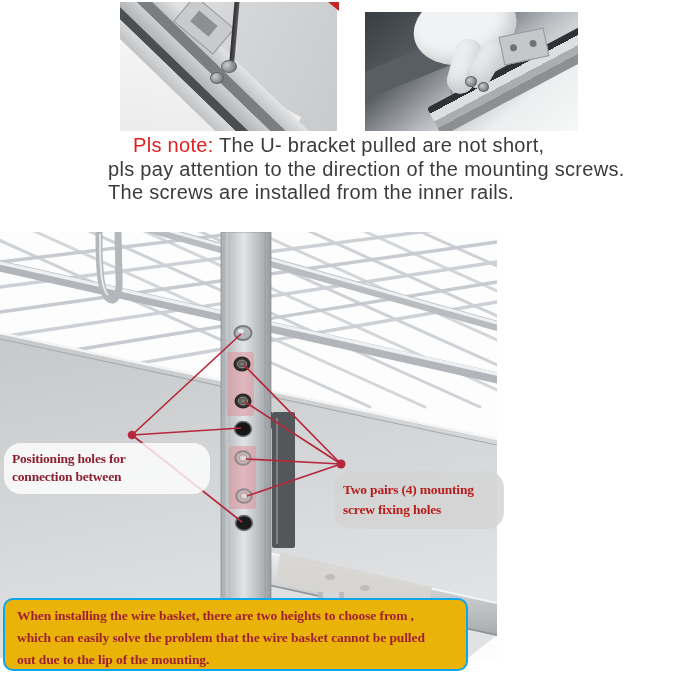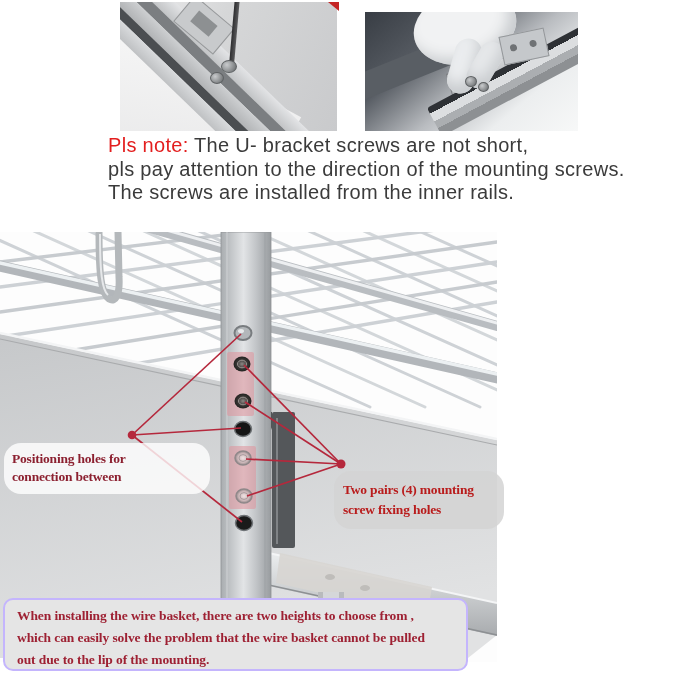--- a/index.html
+++ b/index.html
@@ -48,35 +48,35 @@
   #tr-bracket{position:absolute;left:136px;top:20px;width:44px;height:27px;background:#c5c8cb;
     border:1px solid #94979a;transform:rotate(-12deg);}
   #tr-bracket .d1,#tr-bracket .d2{position:absolute;top:9px;width:7px;height:7px;border-radius:50%;background:#6f7275;}
   #tr-bracket .d1{left:8px;} #tr-bracket .d2{left:28px;}
   #tr-screw1{left:100px;top:64px;width:10px;height:9px;}
   #tr-screw2{left:113px;top:70px;width:9px;height:8px;}
 
   
   #note{left:108px;top:134px;width:580px;font-size:20px;line-height:23.5px;
         letter-spacing:.3px;color:#3b3b3b;}
-  #note .red{color:#e31e1e;}
+  #note .red{color:#e31e1e;margin-left:25px;}
 
   
   #main-photo{left:0;top:232px;width:497px;height:430px;}
   #basket-svg{position:absolute;left:0;top:0;}
 
   .label-panel{position:absolute;border-radius:17px;font-family:"Liberation Serif",serif;font-weight:bold;}
   #pos-label{left:4px;top:211px;width:190px;background:rgba(255,255,255,.8);
     padding:7px 8px 8px;color:#8c2030;font-size:13.5px;line-height:18px;letter-spacing:-.2px;}
   #mnt-label{left:334px;top:239px;width:152px;background:rgba(211,211,211,.85);
     padding:9px 9px;color:#b91c1c;font-size:13.5px;line-height:20px;letter-spacing:-.2px;}
 
   
   #footer-box{left:3px;top:598px;width:465px;height:73px;box-sizing:border-box;
-    background:#e5e5e5;border:2px solid #c4b5fd;border-radius:10px;
+    background:#eab308;border:2px solid #0ea5e9;border-radius:10px;
     padding:5px 8px 0 12px;color:#9e2133;z-index:6;
     font-family:"Liberation Serif",serif;font-weight:bold;font-size:13.5px;
     line-height:22px;letter-spacing:-.1px;}
 </style>
 </head>
 <body>
 
 <div id="stage">
 
   <div id="photo-tl" class="photo">
@@ -106,21 +106,21 @@
     <div id="glove-f2" class="glove"></div>
     <div id="tr-bracket">
         <div class="d1"></div>
         <div class="d2"></div>
       </div>
     <div id="tr-screw1" class="screw"></div>
     <div id="tr-screw2" class="screw"></div>
   </div>
 
   <div id="note" class="abs">
-    <div><span class="red">Pls note:</span><span> The U- bracket screws are not short,</span></div>
+    <div><span class="red">Pls note:</span><span> The U- bracket pulled are not short,</span></div>
     <div>pls pay attention to the direction of the mounting screws.</div>
     <div>The screws are installed from the inner rails.</div>
   </div>
 
   <div id="main-photo" class="abs">
     <svg id="basket-svg" width="497" height="430" viewBox="0 0 497 430">
       <defs>
         <linearGradient id="barGrad" x1="0" y1="0" x2="1" y2="0">
           <stop offset="0" stop-color="#a9adb0"></stop>
             <stop offset="0.45" stop-color="#e2e4e6"></stop>

